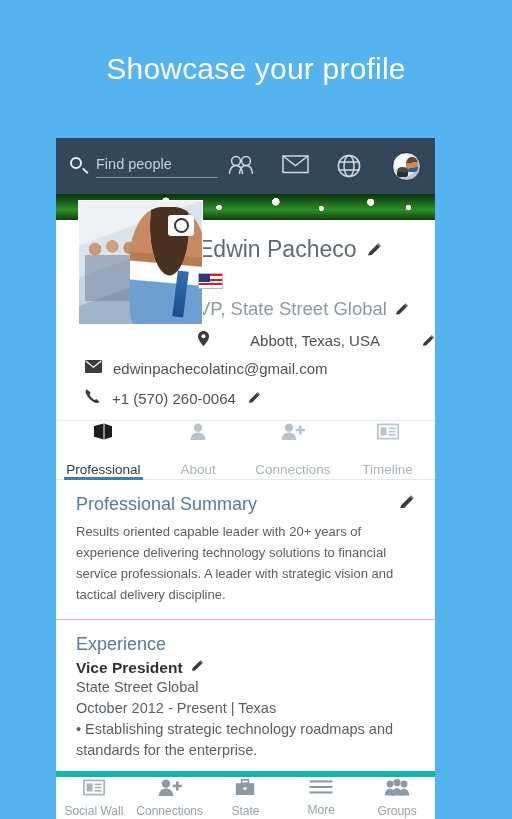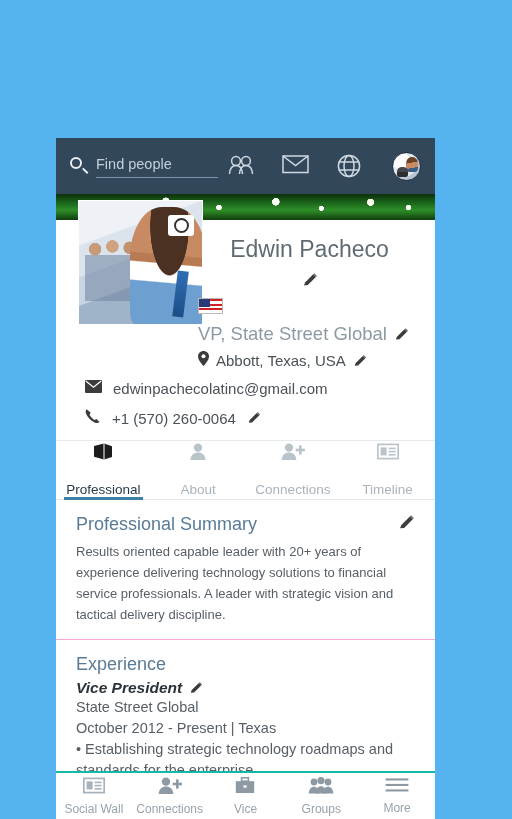--- a/index.html
+++ b/index.html
@@ -121,38 +121,38 @@
   .cam-badge {
     position:absolute; right:8px; top:14px; width:26px; height:21px;
     background:#ffffff; border-radius:3px;
     display:flex; align-items:center; justify-content:center;
   }
   .cam-badge::before {
     content:""; width:11px; height:11px; border:2px solid #333; border-radius:50%;
   }
 
   .info-col { flex:1; padding:16px 14px 0 12px; }
-  .pname-row { display:flex; align-items:center; gap:9px;flex-direction:column; }
+  .pname-row { display:flex; align-items:center; gap:9px; }
   .pname { font-size:23px; color:#5f6b72; font-weight:400; white-space:nowrap; }
   .flag {
     width:25px; height:16px; margin-top:10px; position:relative; overflow:hidden;
     background:repeating-linear-gradient(180deg,#cf2027 0 2.3px,#ffffff 2.3px 4.6px);
     border:1px solid #b9b9b9;
   }
   .flag::before {
     content:""; position:absolute; left:0; top:0; width:11px; height:8px; background:#2a3a78;
   }
   .ptitle-row { display:flex; align-items:center; gap:7px; margin-top:9px; }
   .ptitle { font-size:18.5px; color:#8d9aa3; white-space:nowrap; }
 
   .pencil { flex:0 0 auto; }
   .pencil svg { display:block; }
 
   .loc-row {
-    display:flex; align-items:center; gap:7px; justify-content:flex-start;
+    display:flex; align-items:center; gap:7px; justify-content:space-between;
     padding:8px 0 0 142px; margin-top:-6px;
   }
   .loc-text { font-size:15px; color:#4a5258; }
 
   .contact { padding:9px 0 10px 29px; }
   .crow { display:flex; align-items:center; gap:11px; margin-bottom:11px; }
   .crow:last-child { margin-bottom:2px; }
   .ctext { font-size:15px; color:#4a5258; }
 
   
@@ -169,40 +169,43 @@
   .tab.active::after {
     content:""; position:absolute; left:8px; right:8px; bottom:-1px; height:3px; background:#3f7fa8;
   }
 
   
   .section { padding:14px 20px 0 20px; }
   .section + .section { border-top:1px solid #f9a8d4; margin-top:14px; }
   .sec-head { display:flex; align-items:flex-start; justify-content:space-between; }
   .sec-title { font-size:18px; color:#5a7b96; font-weight:400; }
   .sec-body { font-size:13px; line-height:21px; color:#575f66; padding-top:6px; }
-  .job-title-row { display:flex; align-items:center; gap:7px; padding-top:4px;font-style:italic; }
+  .job-title-row { display:flex; gap:7px; padding-top:4px; }
   .job-title { font-size:15.5px; font-weight:bold; color:#2c3338; }
   .job-line { font-size:14.5px; line-height:21px; color:#575f66; }
 
   
   .bottomnav {
-    flex:0 0 48px; background:#ffffff; border-top:2px solid #14b8a6;
+    flex:0 0 48px; background:#ffffff; border-top:6px solid #14b8a6;
     display:flex; align-items:center;
   }
   .bn {
     flex:1; display:flex; flex-direction:column; align-items:center; justify-content:center;
     gap:4px; cursor:pointer;
   }
   .bn-label { font-size:12px; color:#97a3ab; }
 </style>
 </head>
 <body>
 
 <div class="page">
 
+  <div class="headline">
+    <div class="headline-text">Showcase your profile</div>
+  </div>
 
   <div class="phone">
 
     <div class="appbar">
       <div class="search-wrap">
         <span class="search-icon">
             <i></i>
             <b></b>
           </span>
         <span class="search-field">
@@ -416,41 +419,41 @@
         <span class="bn-label">Connections</span>
       </div>
       <div class="bn">
         <span>
           <svg width="20" height="17" viewBox="0 0 20 17">
             <rect x="6.6" y="0.8" width="6.8" height="3.4" fill="none" stroke="#8d99a3" stroke-width="1.6"></rect>
             <rect x="0.8" y="4.2" width="18.4" height="11.8" fill="#8d99a3"></rect>
             <rect x="8.4" y="8.4" width="3.2" height="2.2" fill="#ffffff"></rect>
           </svg>
         </span>
-        <span class="bn-label">Vice</span>
+        <span class="bn-label">State</span>
+      </div>
+      <div class="bn">
+        <span>
+          <svg width="24" height="16" viewBox="0 0 24 16">
+            <rect x="0.6" y="1.4" width="22.8" height="2.1" fill="#8d99a3"></rect>
+            <rect x="0.6" y="6.9" width="22.8" height="2.1" fill="#8d99a3"></rect>
+            <rect x="0.6" y="12.4" width="22.8" height="2.1" fill="#8d99a3"></rect>
+          </svg>
+        </span>
+        <span class="bn-label">More</span>
       </div>
       <div class="bn">
         <span>
           <svg width="26" height="17" viewBox="0 0 26 17">
             <circle cx="6" cy="5" r="3.4" fill="#8d99a3"></circle>
             <circle cx="20" cy="5" r="3.4" fill="#8d99a3"></circle>
             <circle cx="13" cy="3.6" r="3.6" fill="#8d99a3"></circle>
             <path d="M0.6 16.6 C1.1 11.8 3.3 9.8 6 9.8 C8.7 9.8 10.9 11.8 11.4 16.6 Z" fill="#8d99a3"></path>
             <path d="M14.6 16.6 C15.1 11.8 17.3 9.8 20 9.8 C22.7 9.8 24.9 11.8 25.4 16.6 Z" fill="#8d99a3"></path>
             <path d="M7.4 16.6 C7.9 11.4 10.2 9.2 13 9.2 C15.8 9.2 18.1 11.4 18.6 16.6 Z" fill="#8d99a3"></path>
           </svg>
         </span>
         <span class="bn-label">Groups</span>
       </div>
-      <div class="bn">
-        <span>
-          <svg width="24" height="16" viewBox="0 0 24 16">
-            <rect x="0.6" y="1.4" width="22.8" height="2.1" fill="#8d99a3"></rect>
-            <rect x="0.6" y="6.9" width="22.8" height="2.1" fill="#8d99a3"></rect>
-            <rect x="0.6" y="12.4" width="22.8" height="2.1" fill="#8d99a3"></rect>
-          </svg>
-        </span>
-        <span class="bn-label">More</span>
-      </div>
     </div>
 
   </div>
 </div>
 
 </body></html>

